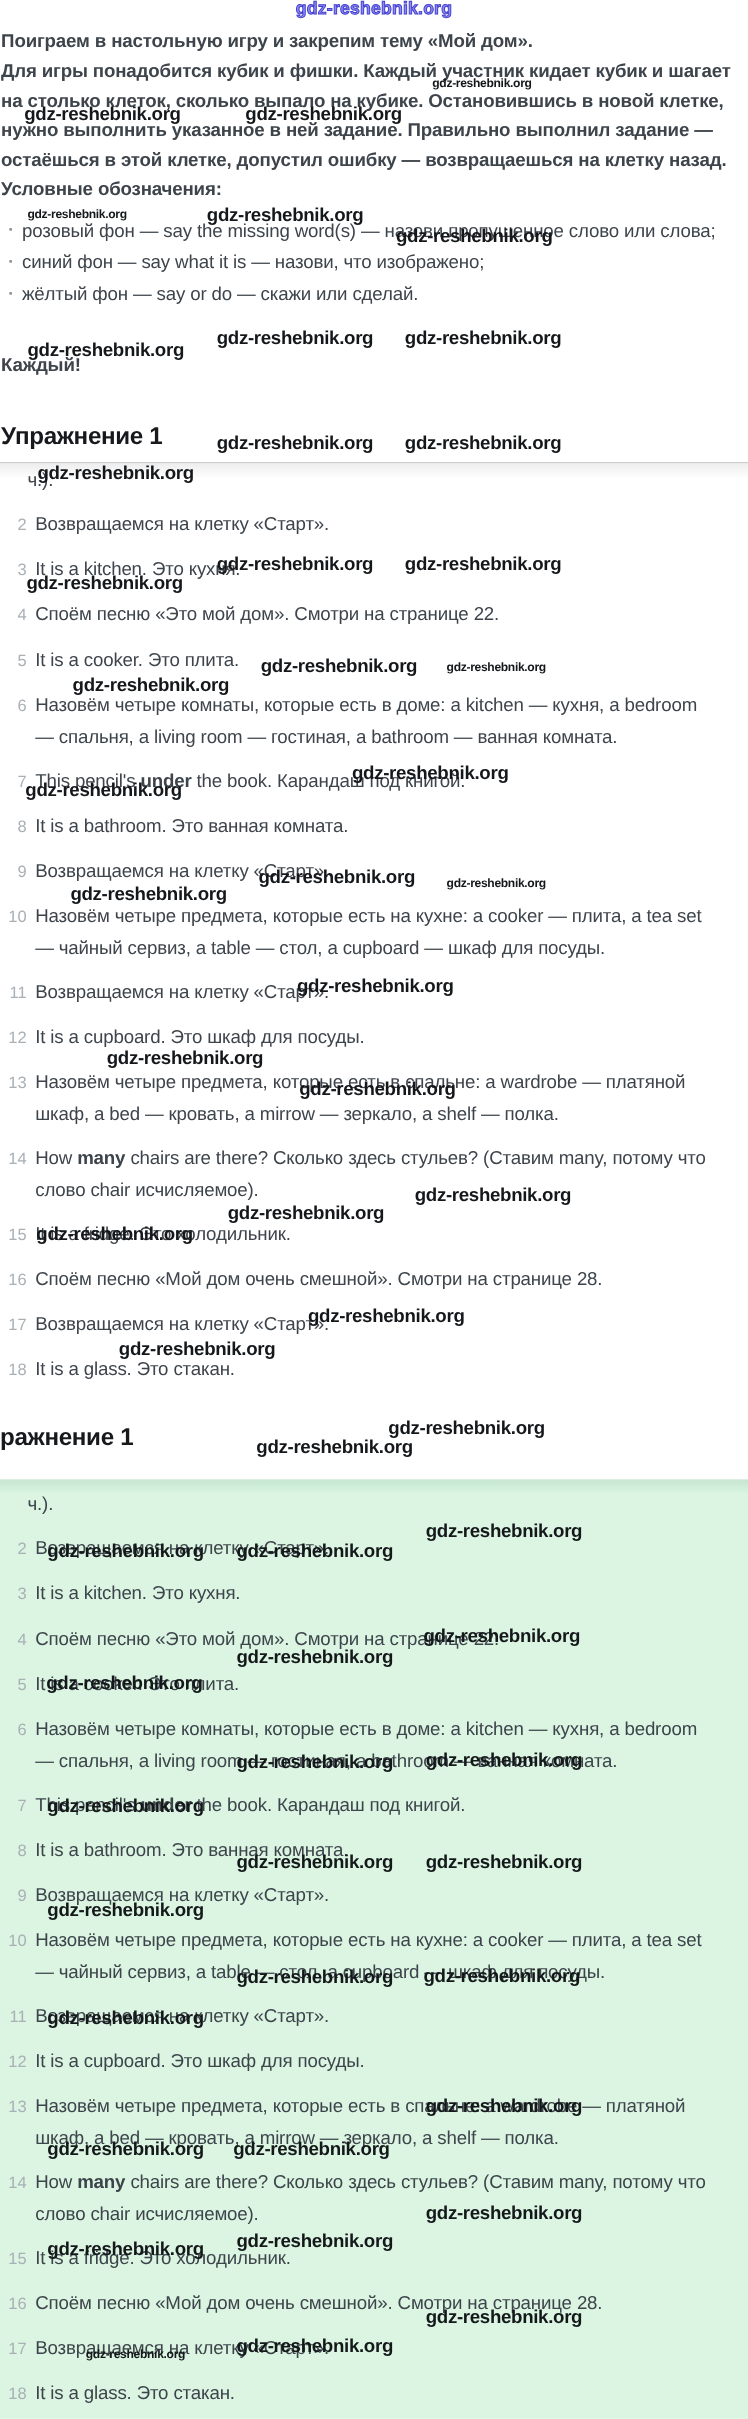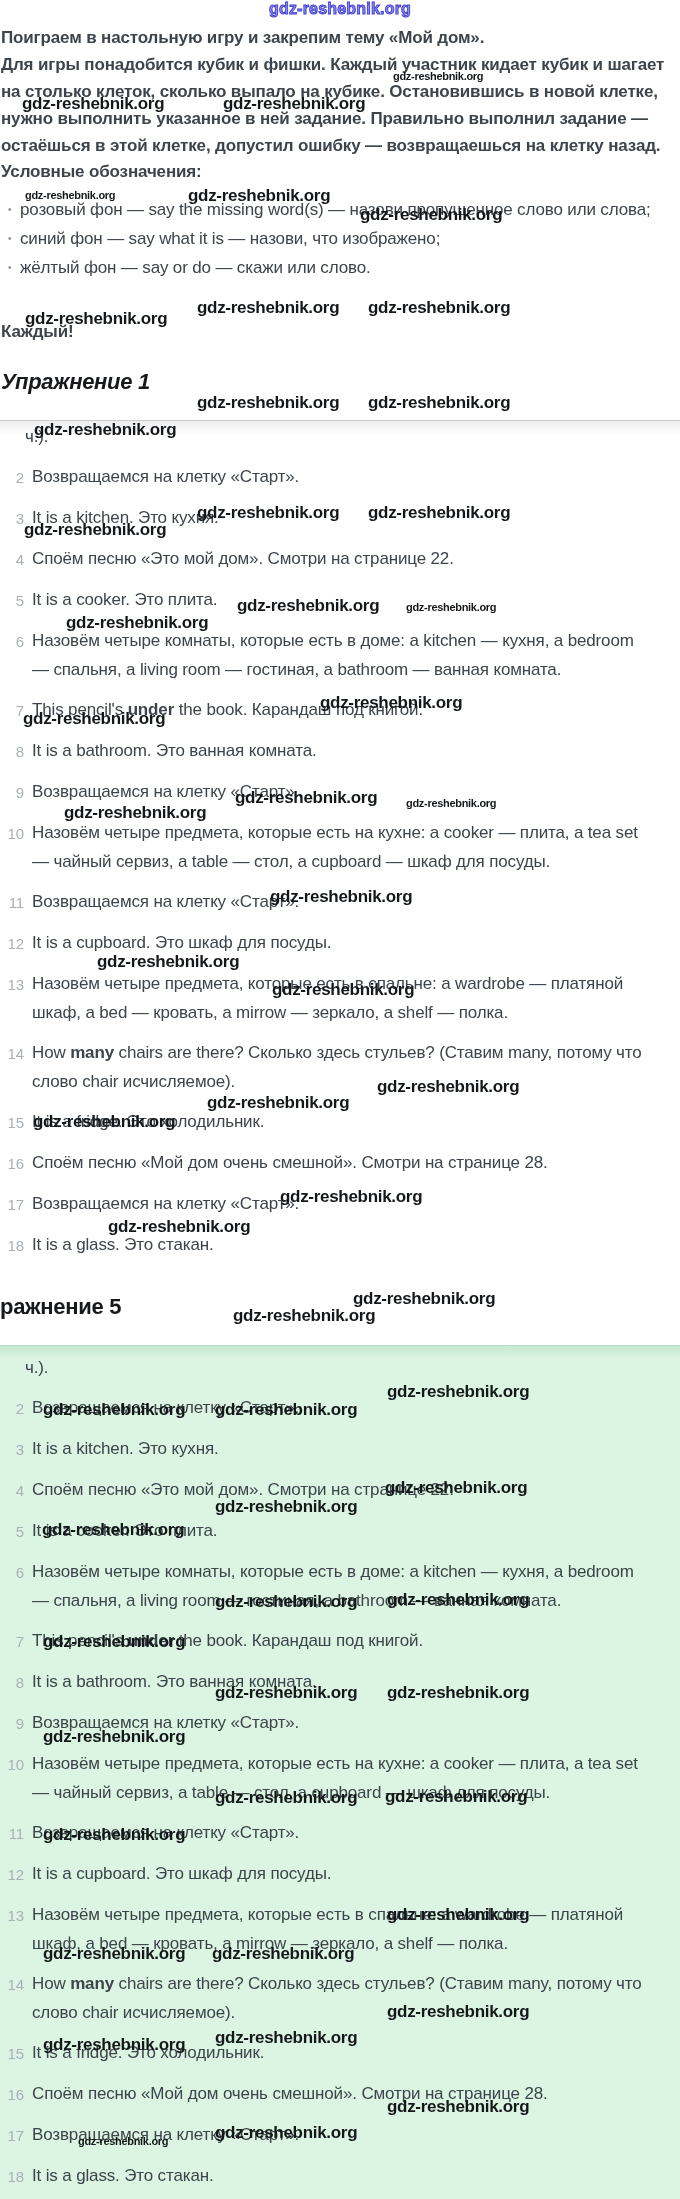--- a/index.html
+++ b/index.html
@@ -11,21 +11,21 @@
   .abs{position:absolute;}
   p{margin:0;font-weight:bold;}
   .p1{top:24px;left:1px;width:676px;line-height:27px;}
   .p2{top:51px;left:1px;width:676px;line-height:27px;}
   .legend-title{top:158px;left:1px;line-height:27px;text-align:right;}
   .legend{top:195px;left:0;margin:0;padding:0;list-style:none;width:676px;}
   .legend li{line-height:29px;padding-left:20px;position:relative;}
   .legend li::before{content:"•";position:absolute;left:8px;top:0;font-size:10px;color:#8b9196;}
   .luck{top:318px;left:1px;line-height:27px;}
   .heading{font-weight:700;font-size:22px;color:#17191c;letter-spacing:-0.3px;line-height:26px;margin:0;}
-  .h1{top:369px;left:1px;font-style:italic;}
+  .h1{top:384px;left:1px;}
   .h2cut{top:1294px;left:0;}
   .panel{left:0;width:680px;box-sizing:border-box;}
   .panel-white{top:420px;height:846px;border-top:1px solid #cccccc;
     background:linear-gradient(var(--panel-edge,#ededed),#ffffff 14px);padding-top:1px;}
   .panel-green{top:1345px;height:854px;border-top:1px solid #b9ddc5;
     background:linear-gradient(var(--green-edge,#c5e7d0),var(--green-bg,#dbf5e2) 12px);padding-top:7px;}
   .partial{margin:0 0 11px 25px;line-height:29px;}
   .item{display:flex;margin-bottom:11px;line-height:29px;}
   .item .num{flex:0 0 24px;text-align:right;color:var(--num,#a9b0b6);font-size:15px;padding-top:1px;}
   .item .txt{margin-left:8px;width:620px;}
@@ -41,21 +41,21 @@
 <body>
 
 <div class="page" style="--text: #3d444b; --num: #a9b0b6; --green-bg: #dbf5e2; --green-edge: #c5e7d0; --panel-edge: #ededed; --wm: #15181b; --wm-blue: #4340cf;">
 
   <p class="abs p1">Поиграем в настольную игру и закрепим тему «Мой дом».</p>
   <p class="abs p2">Для игры понадобится кубик и фишки. Каждый участник кидает кубик и шагает на столько клеток, сколько выпало на кубике. Остановившись в новой клетке, нужно выполнить указанное в ней задание. Правильно выполнил задание — остаёшься в этой клетке, допустил ошибку — возвращаешься на клетку назад.</p>
   <p class="abs legend-title">Условные обозначения:</p>
   <ul class="abs legend" id="legend">
       <li>розовый фон — say the missing word(s) — назови пропущенное слово или слова;</li>
       <li>синий фон — say what it is — назови, что изображено;</li>
-      <li>жёлтый фон — say or do — скажи или слово.</li>
+      <li>жёлтый фон — say or do — скажи или сделай.</li>
     </ul>
   <p class="abs luck">Каждый!</p>
 
   <h2 class="abs heading h1">Упражнение 1</h2>
 
   <div class="abs panel panel-white">
     <div class="partial">ч.).</div>
     <div id="list1">
         <div class="item">
           <span class="num">2</span>
@@ -121,21 +121,21 @@
           <span class="num">17</span>
           <div class="txt"><span>Возвращаемся на клетку «Старт».</span></div>
         </div>
         <div class="item">
           <span class="num">18</span>
           <div class="txt"><span>It is a glass. Это стакан.</span></div>
         </div>
       </div>
   </div>
 
-  <h2 class="abs heading h2cut">ражнение 5</h2>
+  <h2 class="abs heading h2cut">ражнение 1</h2>
 
   <div class="abs panel panel-green">
     <div class="partial">ч.).</div>
     <div id="list2">
         <div class="item">
           <span class="num">2</span>
           <div class="txt"><span>Возвращаемся на клетку «Старт».</span></div>
         </div>
         <div class="item">
           <span class="num">3</span>

